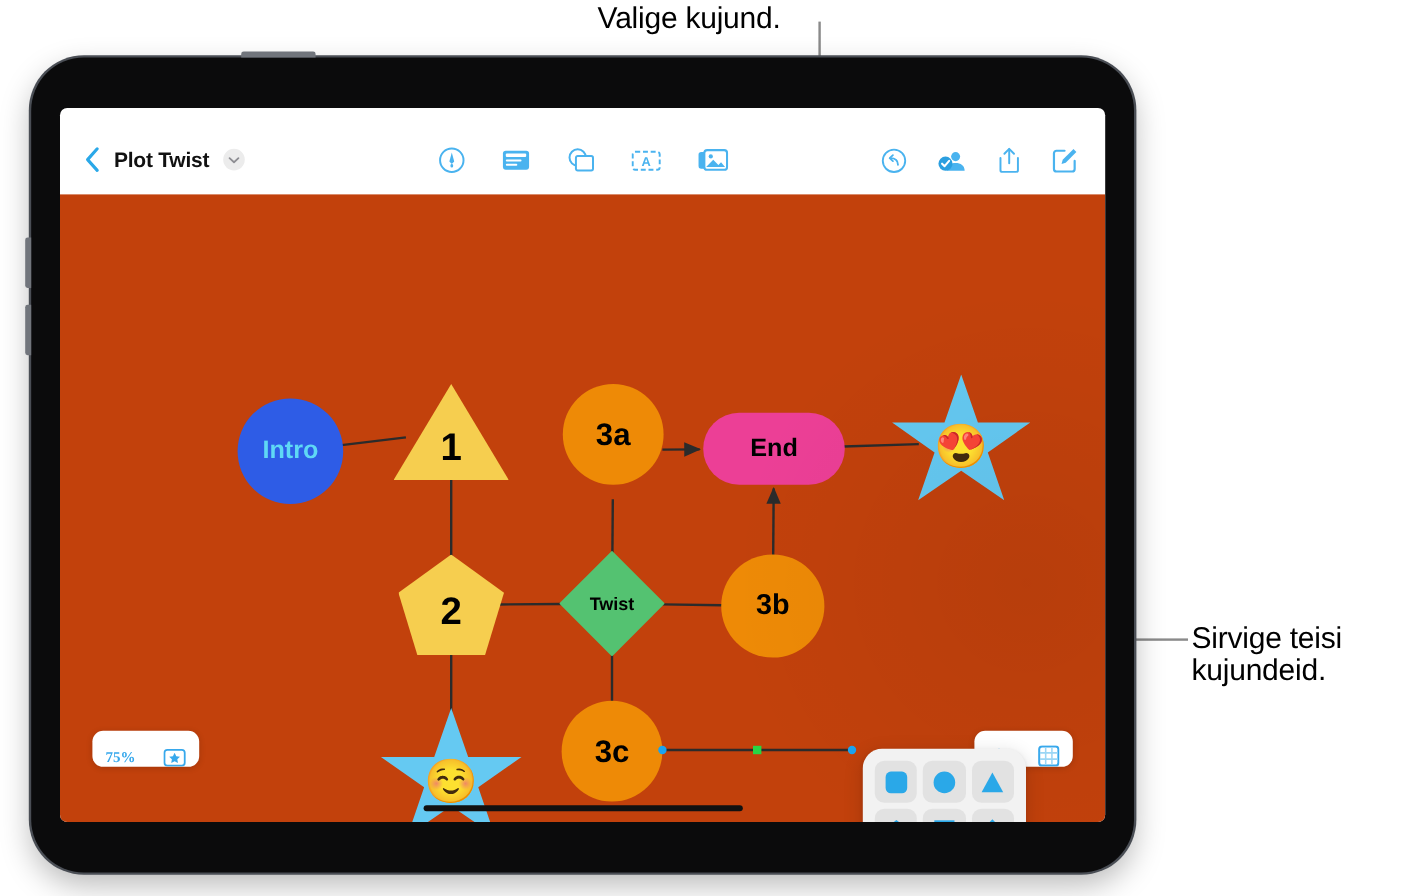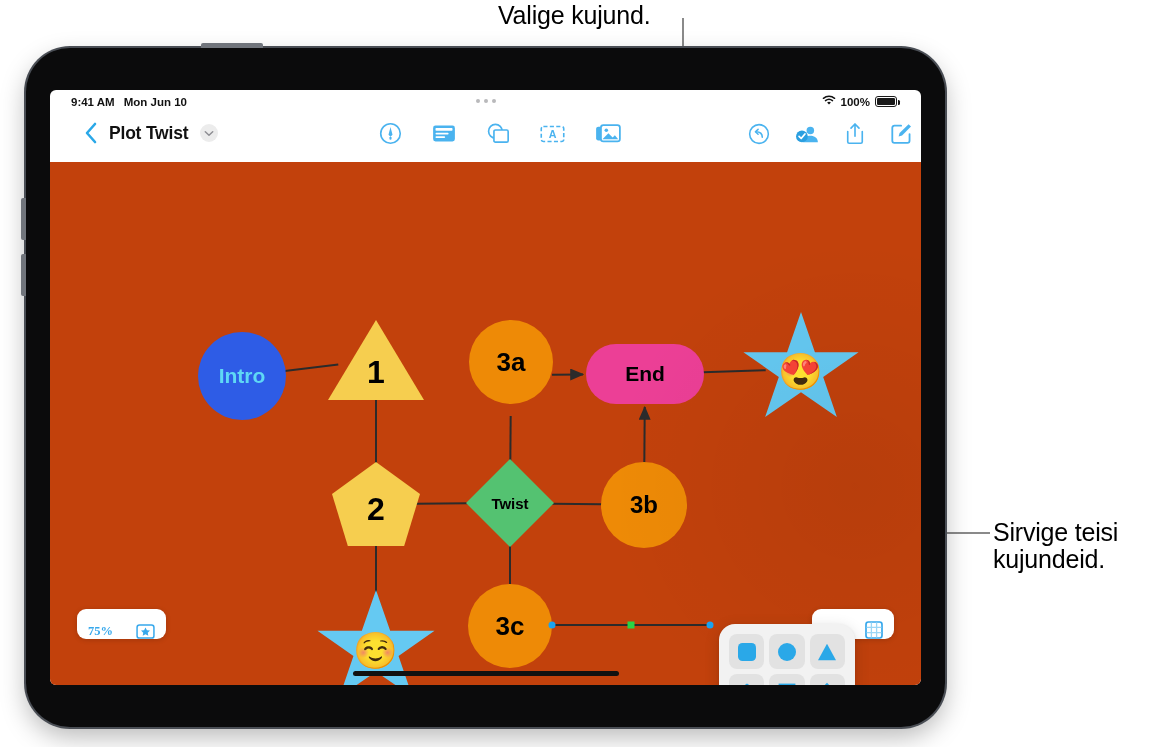--- a/index.html
+++ b/index.html
@@ -141,21 +141,21 @@
     position: absolute;
     left: 1.3px; top: 1.3px; bottom: 1.3px;
     width: 17.4px;
     background: #1a1a1a;
     border-radius: 1.3px;
   }
 
   
   #navbar {
     position: absolute;
-    left: 14px; top: 26px;
+    left: 0; top: 26px;
     width: 100%;
     height: 46px;
   }
   #nav-left {
     position: absolute;
     left: 20px; top: 6px;
     display: flex;
     align-items: center;
     gap: 12px;
   }
@@ -349,44 +349,20 @@
 <div class="callout" id="callout-right">Sirvige teisi kujundeid.</div>
 
 <div id="device">
   <div class="frame-body"></div>
   <div class="side-btn" id="btn-vol-up"></div>
   <div class="side-btn" id="btn-vol-dn"></div>
   <div id="btn-power"></div>
 
   <div id="screen">
 
-    <div id="statusbar">
-      <div id="status-left">
-        <span>9:41 AM</span>
-        <span>Mon Jun 10</span>
-      </div>
-      <div id="multitask-handle">
-        <i></i>
-          <i></i>
-          <i></i>
-      </div>
-      <div id="status-right">
-        <span>
-          <svg width="14" height="11" viewBox="0 0 14 11">
-            <path d="M7 9.6 L5.1 7.4 A3.1 3.1 0 0 1 8.9 7.4 Z" fill="#111"></path>
-            <path d="M3.5 5.6 A5.7 5.7 0 0 1 10.5 5.6" stroke="#111" stroke-width="1.5" fill="none" stroke-linecap="round"></path>
-            <path d="M1.4 3.3 A8.9 8.9 0 0 1 12.6 3.3" stroke="#111" stroke-width="1.5" fill="none" stroke-linecap="round"></path>
-          </svg>
-        </span>
-        <span>100%</span>
-        <span class="battery-shell">
-          <span class="battery-fill"></span>
-        </span>
-      </div>
-    </div>
 
     <div id="navbar">
       <div id="nav-left">
         <span id="back-chevron" class="tb-icon">
           <svg width="13" height="22" viewBox="0 0 13 22">
             <path d="M11 2 L3 11 L11 20" stroke="#2aa8e8" stroke-width="2.6" fill="none" stroke-linecap="round" stroke-linejoin="round"></path>
           </svg>
         </span>
         <span id="doc-title">Plot Twist</span>
         <span id="title-disclosure">

